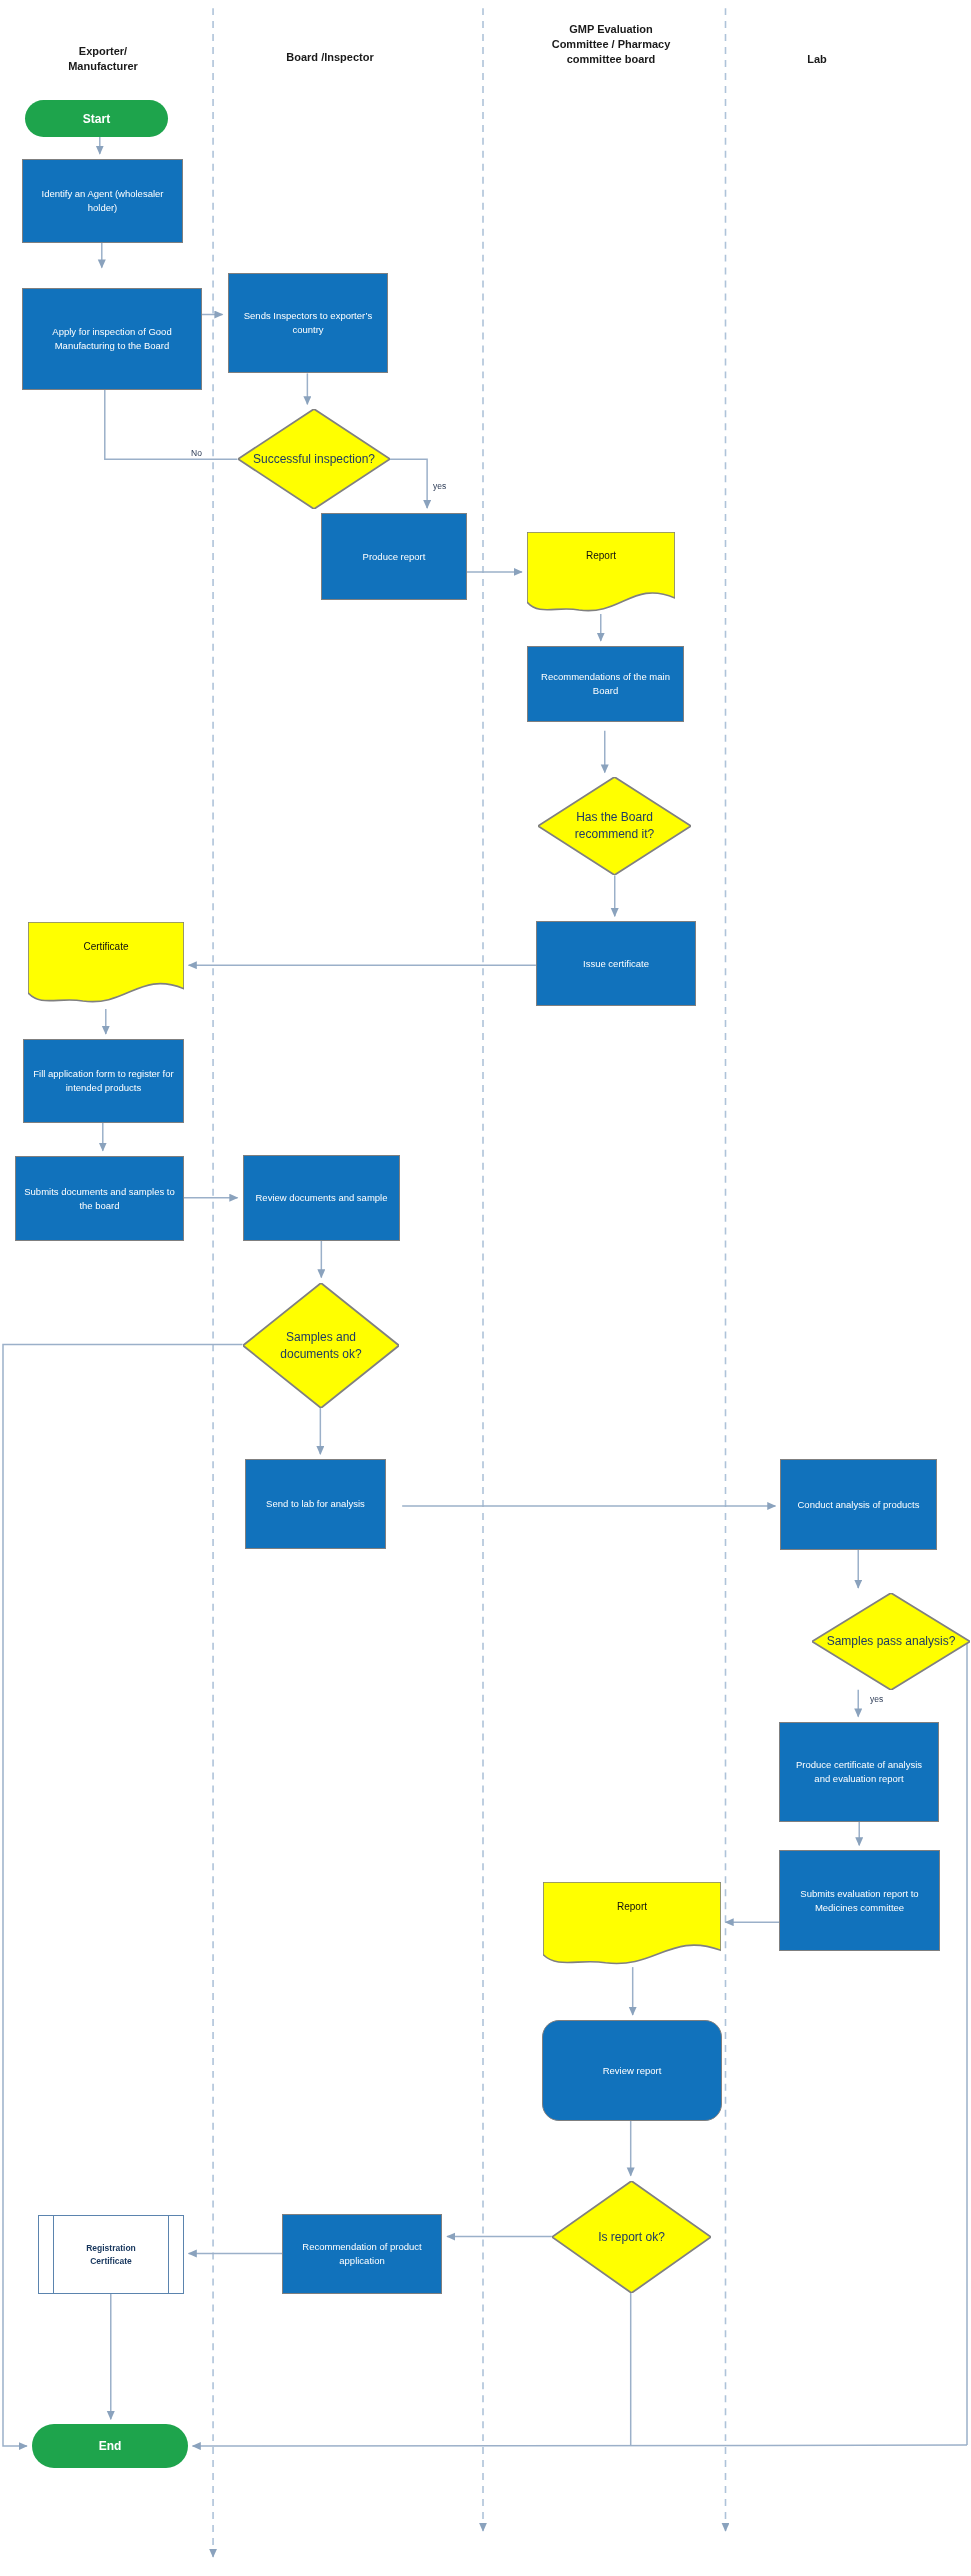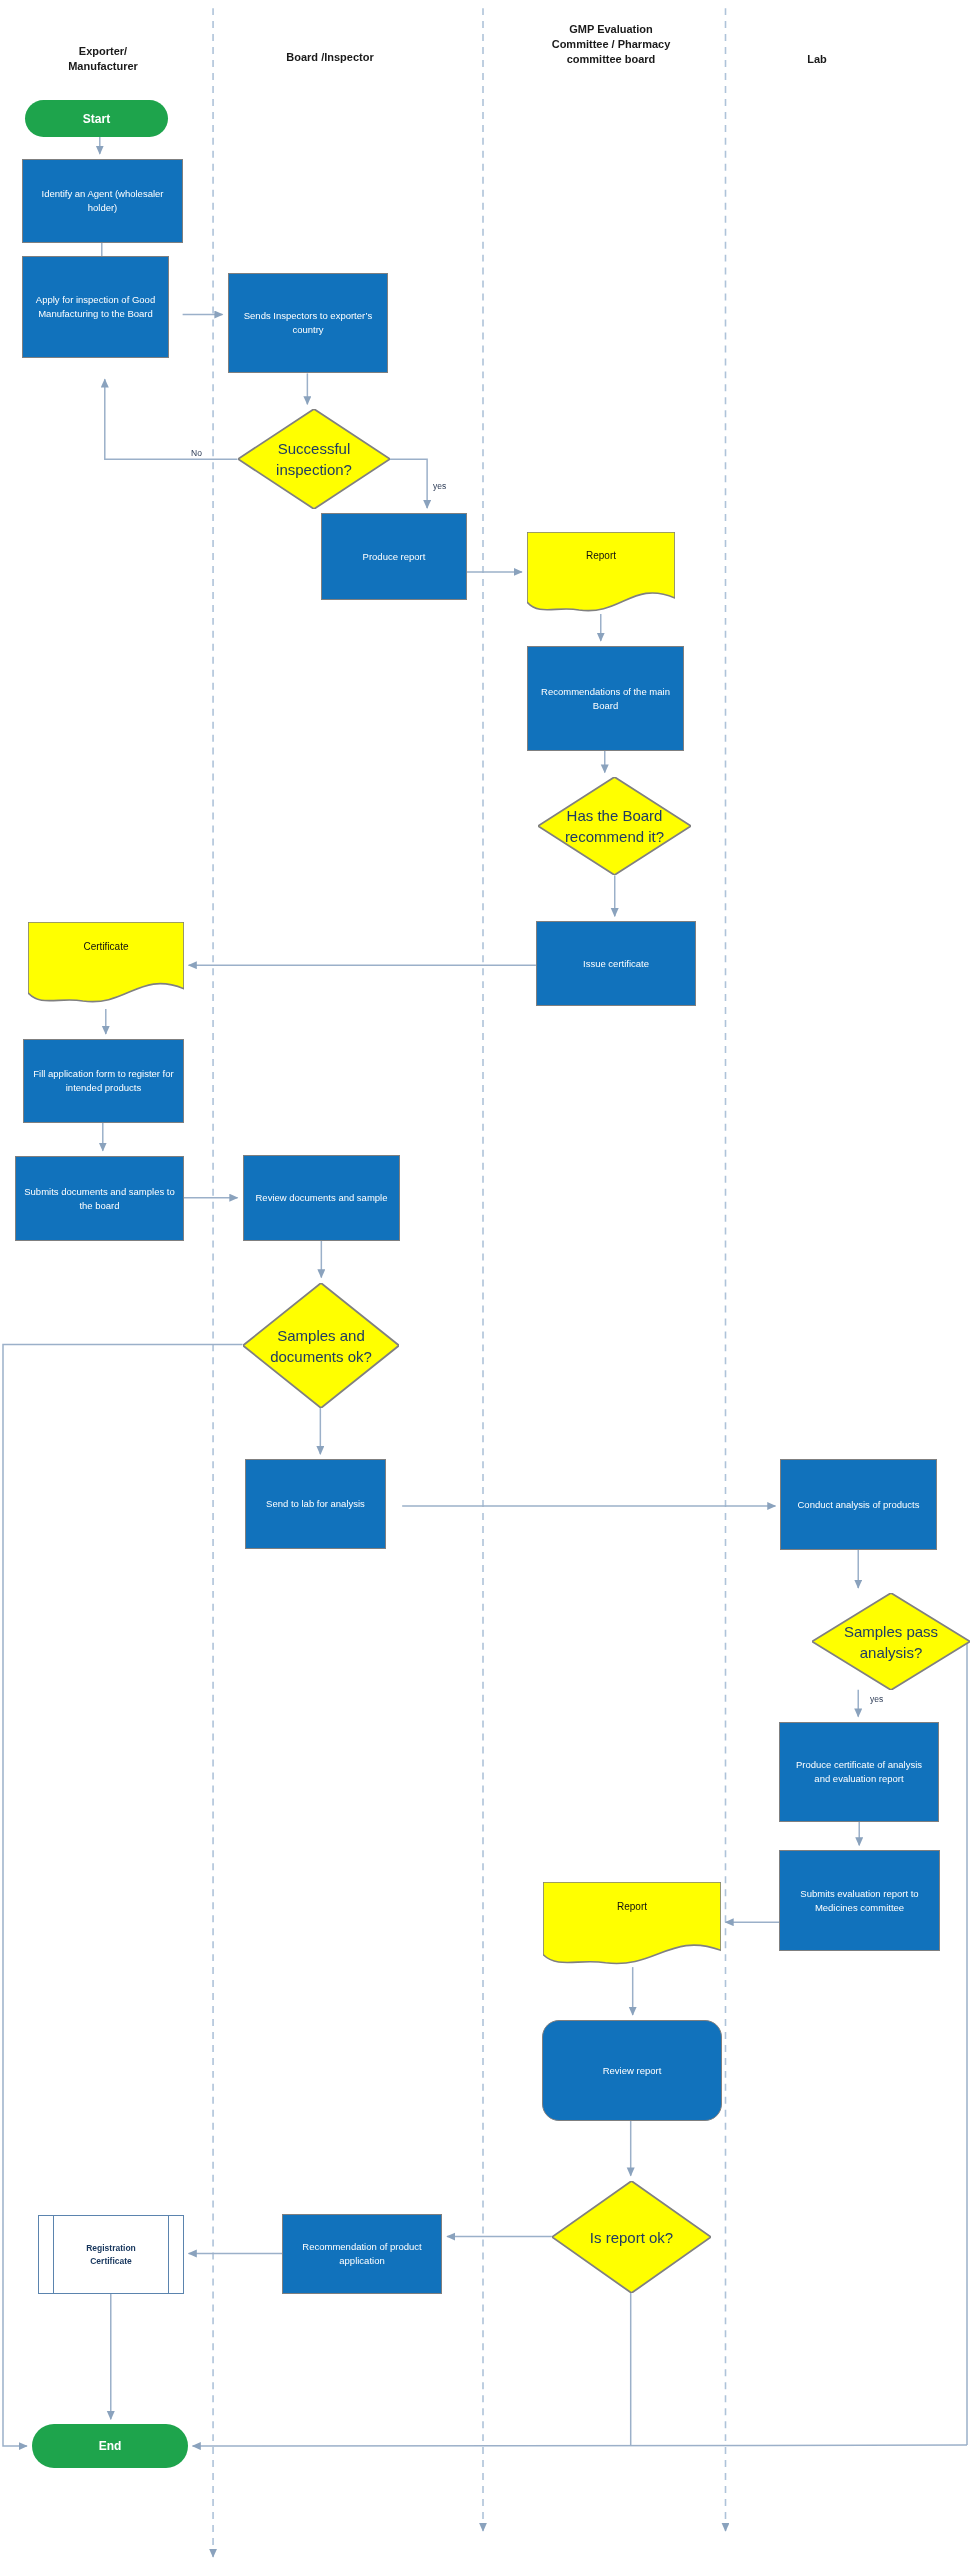--- a/index.html
+++ b/index.html
@@ -35,21 +35,21 @@
     border:1.5px solid var(--process-border);
     color:#ffffff;font-size:9.5px;line-height:1.45;padding:3px 7px;
   }
   .terminator{
     background:var(--terminator-fill);
     border-radius:997px;color:#ffffff;font-weight:bold;font-size:12px;
   }
   .shape-svg{position:absolute;left:0;top:0;width:100%;height:100%;}
   .shape-svg polygon{fill:var(--decision-fill);stroke:var(--shape-border);stroke-width:1.8;vector-effect:non-scaling-stroke;}
   .shape-svg path.docpath{fill:var(--document-fill);stroke:var(--shape-border);stroke-width:1.6;vector-effect:non-scaling-stroke;}
-  .diamond .lbl{position:relative;width:82%;font-size:15px;line-height:1.4;color:var(--decision-text);}
+  .diamond .lbl{position:relative;width:82%;font-size:12px;line-height:1.4;color:var(--decision-text);}
   .doc{display:block;}
   .doc .lbl{position:absolute;left:0;right:0;top:22%;font-size:10px;color:#111111;}
   .predef{
     background:#ffffff;border:1.6px solid var(--predef-border);color:#17365d;
     font-weight:bold;font-size:8.5px;line-height:1.5;
   }
   .predef .bar{position:absolute;top:0;bottom:0;width:0;border-left:1.4px solid var(--predef-border);}
   .predef .bar.l{left:14px;} .predef .bar.r{right:14px;}
   .predef .lbl{width:80px;}
 
@@ -105,24 +105,24 @@
 
   <div class="lane-header" style="left:58px;top:24px;width:90px;margin-top:20px;">Exporter/ Manufacturer</div>
   <div class="lane-header" style="left:250px;top:50px;width:160px;">Board /Inspector</div>
   <div class="lane-header" style="left:541px;top:22px;width:140px;">GMP Evaluation Committee / Pharmacy committee board</div>
   <div class="lane-header" style="left:777px;top:52px;width:80px;">Lab</div>
 
   <div class="node terminator" style="left:25px;top:100px;width:143px;height:37px;">Start</div>
   <div class="node terminator" style="left:32px;top:2424px;width:156px;height:44px;">End</div>
 
   <div class="node proc" style="left:22px;top:159px;width:161px;height:84px;">Identify an  Agent (wholesaler holder)</div>
-  <div class="node proc" style="left:22px;top:256px;width:147px;height:102px;">Apply for inspection of Good Manufacturing to the Board</div>
+  <div class="node proc" style="left:22px;top:288px;width:180px;height:102px;">Apply for inspection of Good Manufacturing to the Board</div>
   <div class="node proc" style="left:228px;top:273px;width:160px;height:100px;">Sends Inspectors to exporter’s country</div>
   <div class="node proc" style="left:321px;top:513px;width:146px;height:87px;">Produce report</div>
-  <div class="node proc" style="left:527px;top:646px;width:157px;height:105px;">Recommendations of the main Board</div>
+  <div class="node proc" style="left:527px;top:646px;width:157px;height:76px;">Recommendations of the main Board</div>
   <div class="node proc" style="left:536px;top:921px;width:160px;height:85px;">Issue certificate</div>
   <div class="node proc" style="left:23px;top:1039px;width:161px;height:84px;">Fill application form to register for intended products</div>
   <div class="node proc" style="left:15px;top:1156px;width:169px;height:85px;">Submits documents and samples to the board</div>
   <div class="node proc" style="left:243px;top:1155px;width:157px;height:86px;">Review documents and sample</div>
   <div class="node proc" style="left:245px;top:1459px;width:141px;height:90px;">Send to lab for analysis</div>
   <div class="node proc" style="left:780px;top:1459px;width:157px;height:91px;">Conduct analysis of products</div>
   <div class="node proc" style="left:779px;top:1722px;width:160px;height:100px;">Produce certificate of analysis and evaluation report</div>
   <div class="node proc" style="left:779px;top:1850px;width:161px;height:101px;">Submits evaluation report to Medicines committee</div>
   <div class="node proc" style="left:542px;top:2020px;width:180px;height:101px;border-radius:17px;">Review report</div>
   <div class="node proc" style="left:282px;top:2214px;width:160px;height:80px;">Recommendation of product application</div>

